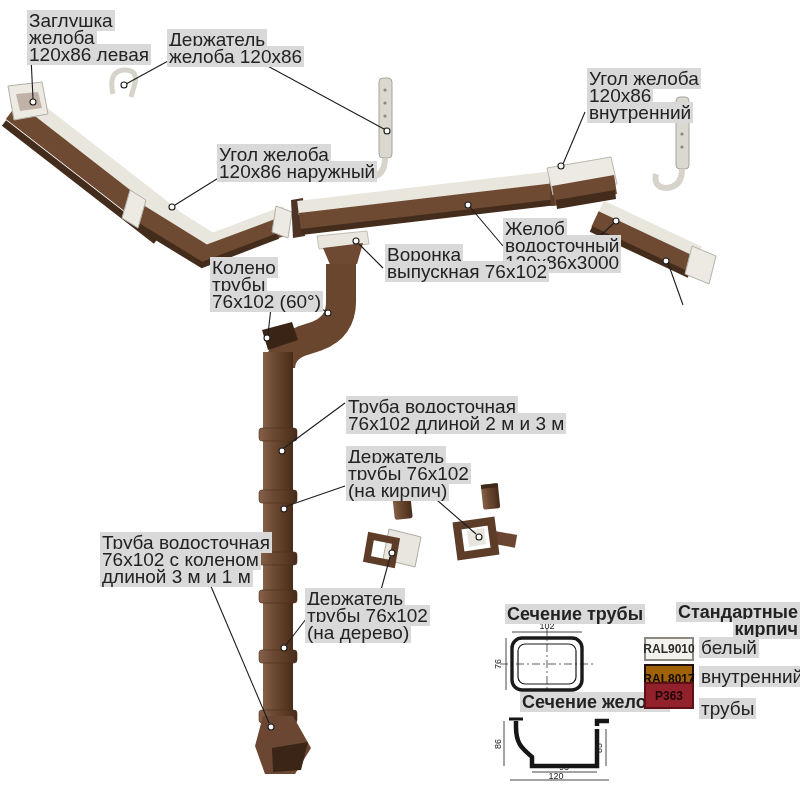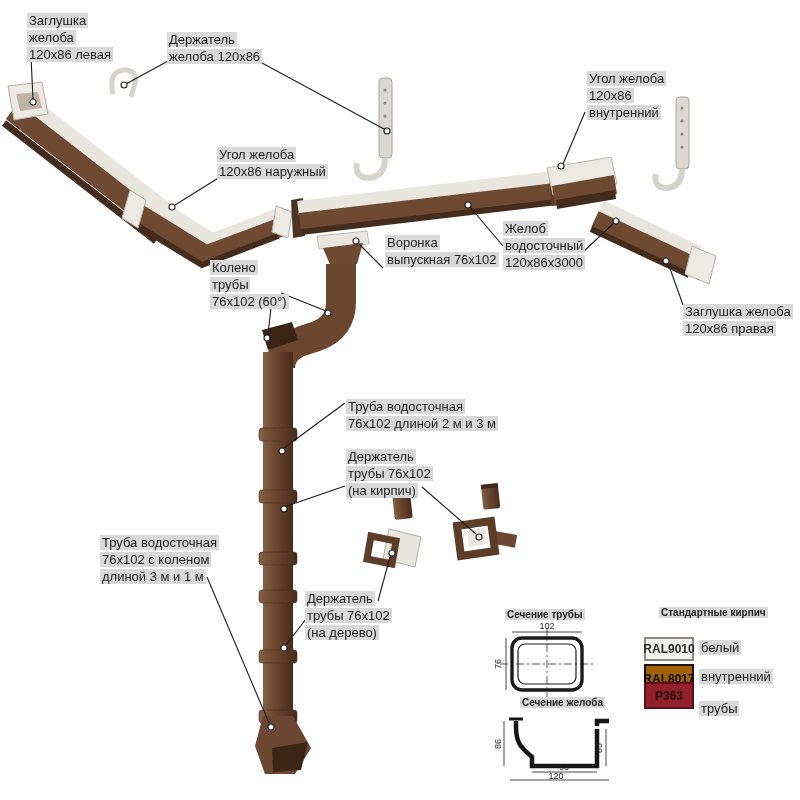--- a/index.html
+++ b/index.html
@@ -1,21 +1,21 @@
 <!DOCTYPE html>
 <html><head>
 <meta charset="utf-8">
 <style>
   html,body{margin:0;padding:0;background:#fff;}
   #stage{position:relative;width:800px;height:800px;background:#ffffff;
          font-family:"Liberation Sans",sans-serif;overflow:hidden;}
   #art{position:absolute;left:0;top:0;}
-  .lbl{position:absolute;font-size:13px;line-height:17px;color:#222;white-space:pre-line;}
+  .lbl{position:absolute;font-size:19px;line-height:17px;color:#222;white-space:pre-line;}
   .lbl>span{background:#d9d9d9;padding:0 2px;-webkit-box-decoration-break:clone;box-decoration-break:clone;}
-  .title{font-weight:bold;font-size:10px;}
+  .title{font-weight:bold;font-size:18px;text-align:right;}
   .sw{position:absolute;display:flex;align-items:center;justify-content:center;
       border-radius:0;font-size:12px;font-weight:bold;border:2px solid rgba(0,0,0,.45);}
   .sw-white{color:#2b2b2b;border-color:#8d8a82;}
   .sw-brown{color:#0f0a08;border-color:#1e100c;}
   .sw-cherry{color:#200509;border-color:#5e1018;}
   .dim{font-size:9px;fill:#1d1d1d;font-family:"Liberation Sans",sans-serif;}
   .leader line{stroke:#1c1c1c;stroke-width:1.1;}
   .leader circle{fill:#fbfbf9;stroke:#1c1c1c;stroke-width:1.1;}
 </style>
 </head>
@@ -203,23 +203,21 @@
   <div class="lbl" style="left:167px;top:31px;"><span>Держатель
 желоба 120х86</span></div>
   <div class="lbl" style="left:217px;top:146px;"><span>Угол желоба
 120х86 наружный</span></div>
   <div class="lbl" style="left:587px;top:70px;"><span>Угол желоба
 120х86
 внутренний</span></div>
   <div class="lbl" style="left:503px;top:220px;"><span>Желоб
 водосточный
 120х86х3000</span></div>
-  <div class="lbl" style="left:683px;top:303px;"><span>Заглушка желоба
-120х86 правая</span></div>
-  <div class="lbl" style="left:385px;top:234px;"><span>Воронка
+  <div class="lbl" style="left:385px;top:246px;"><span>Воронка
 выпускная 76х102</span></div>
   <div class="lbl" style="left:210px;top:259px;"><span>Колено
 трубы
 76х102 (60°)</span></div>
   <div class="lbl" style="left:346px;top:398px;"><span>Труба водосточная
 76х102 длиной 2 м и 3 м</span></div>
   <div class="lbl" style="left:346px;top:448px;"><span>Держатель
 трубы 76х102
 (на кирпич)</span></div>
   <div class="lbl" style="left:100px;top:534px;"><span>Труба водосточная

